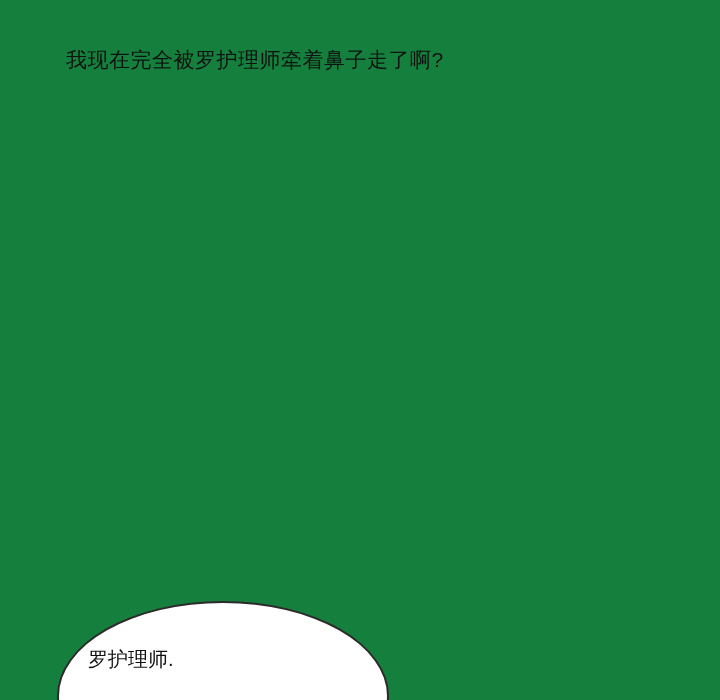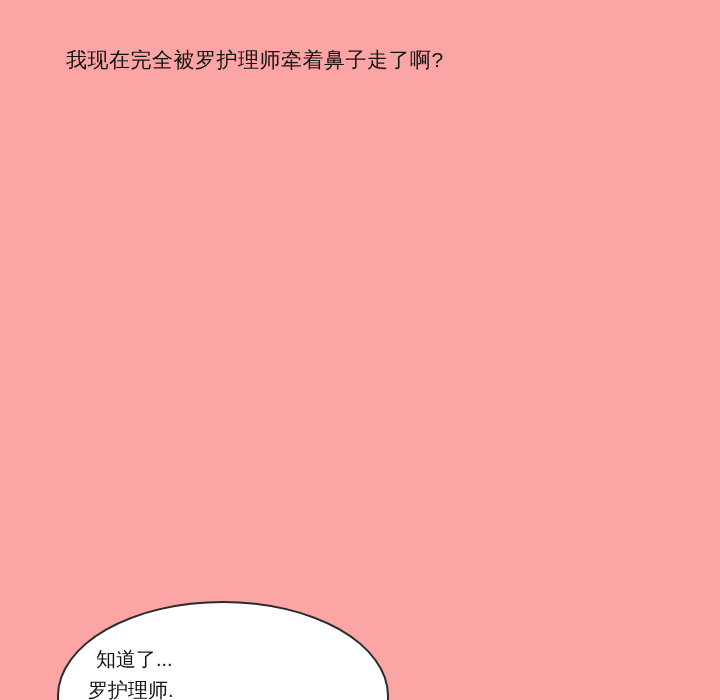--- a/index.html
+++ b/index.html
@@ -11,21 +11,21 @@
     width: 720px;
     height: 700px;
     position: relative;
     overflow: hidden;
     font-family: "Liberation Sans", sans-serif;
     color: #1a1a1a;
   }
   .page {
     position: absolute;
     inset: 0;
-    background: #fca5a5;
+    background: #15803d;
   }
   .narration {
     position: absolute;
     left: 66px;
     top: 46px;
     width: 600px;
     font-size: 21px;
     line-height: 1.35;
     letter-spacing: 0.5px;
     color: #111111;
@@ -63,17 +63,16 @@
 </head>
 <body>
 
 <div class="page">
 
   <div class="narration">我现在完全被罗护理师牵着鼻子走了啊?</div>
 
   <div class="bubble"></div>
 
   <div class="bubble-text">
-    <span class="line line-1">知道了...</span>
     <span class="line line-2">罗护理师.</span>
   </div>
 
 </div>
 
 </body></html>

